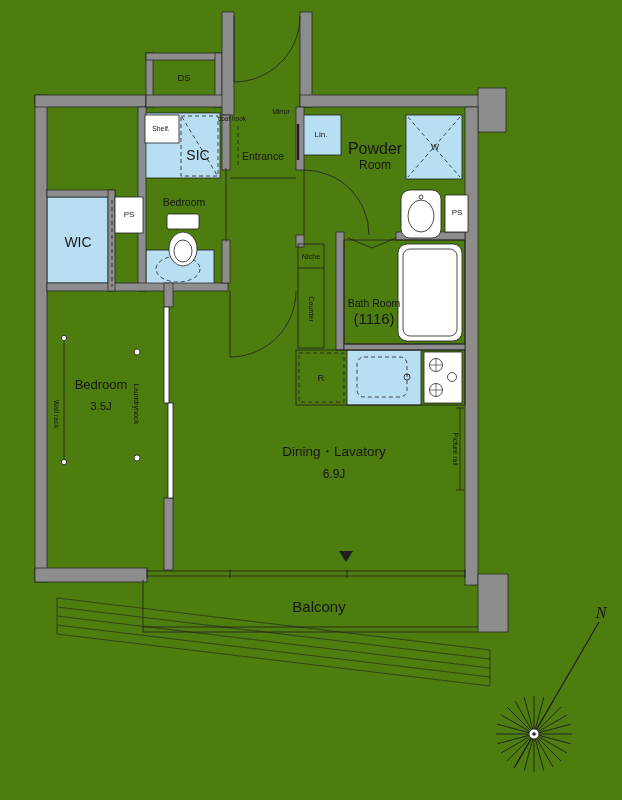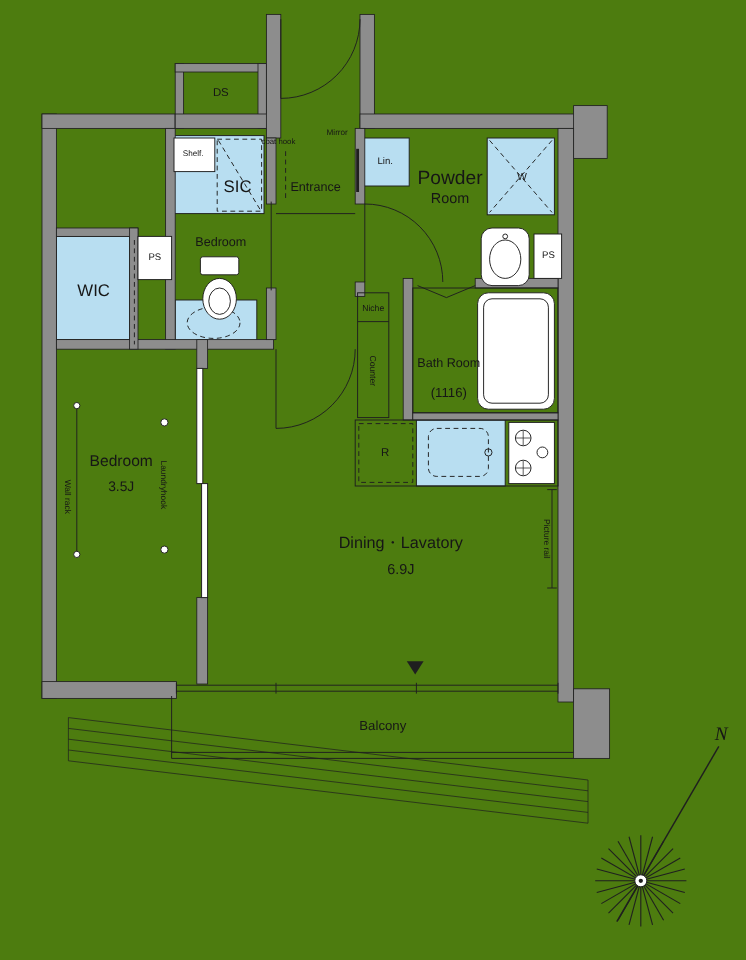--- a/index.html
+++ b/index.html
@@ -193,24 +193,24 @@
   <div class="label" style="left:375px;top:149px;font-size:16px">Powder</div>
   <div class="label" style="left:375px;top:165px;font-size:12px">Room</div>
   <div class="label" style="left:435px;top:147px;font-size:8.5px">W</div>
   <div class="label" style="left:129px;top:215px;font-size:8px">PS</div>
   <div class="label" style="left:457px;top:213px;font-size:8px">PS</div>
   <div class="label" style="left:184px;top:202px;font-size:10.5px">Bedroom</div>
   <div class="label" style="left:78px;top:242px;font-size:14px">WIC</div>
   <div class="label" style="left:311px;top:257px;font-size:7.2px">Niche</div>
   <div class="label vert" style="left:311px;top:309px;font-size:7.2px">Counter</div>
   <div class="label" style="left:374px;top:303px;font-size:10.5px">Bath Room</div>
-  <div class="label" style="left:374px;top:328px;font-size:11px">(1116)</div>
+  <div class="label" style="left:374px;top:318px;font-size:15px">(1116)</div>
   <div class="label" style="left:101px;top:384px;font-size:13px">Bedroom</div>
   <div class="label" style="left:101px;top:407px;font-size:11.5px">3.5J</div>
   <div class="label vert" style="left:56px;top:414px;font-size:7px">Wall rack</div>
   <div class="label vert" style="left:136px;top:404px;font-size:7px">Laundryhook</div>
   <div class="label" style="left:321px;top:378px;font-size:9.5px">R</div>
   <div class="label" style="left:334px;top:452px;font-size:13.5px">Dining・Lavatory</div>
   <div class="label" style="left:334px;top:474px;font-size:12px">6.9J</div>
   <div class="label vert" style="left:455px;top:449px;font-size:7px">Picture rail</div>
-  <div class="label" style="left:319px;top:606px;font-size:11px">Balcony</div>
+  <div class="label" style="left:319px;top:606px;font-size:15px">Balcony</div>
   <div class="label north" style="left:601px;top:613px;font-size:16px">N</div>
 </div>
 
 </body></html>

